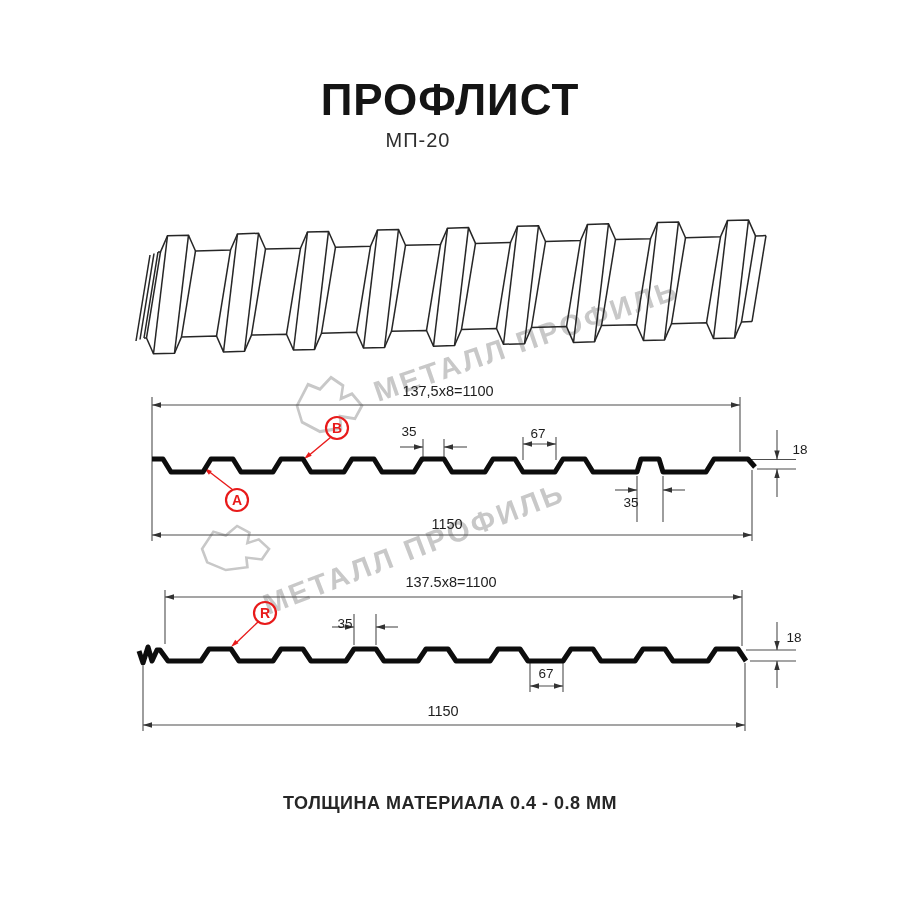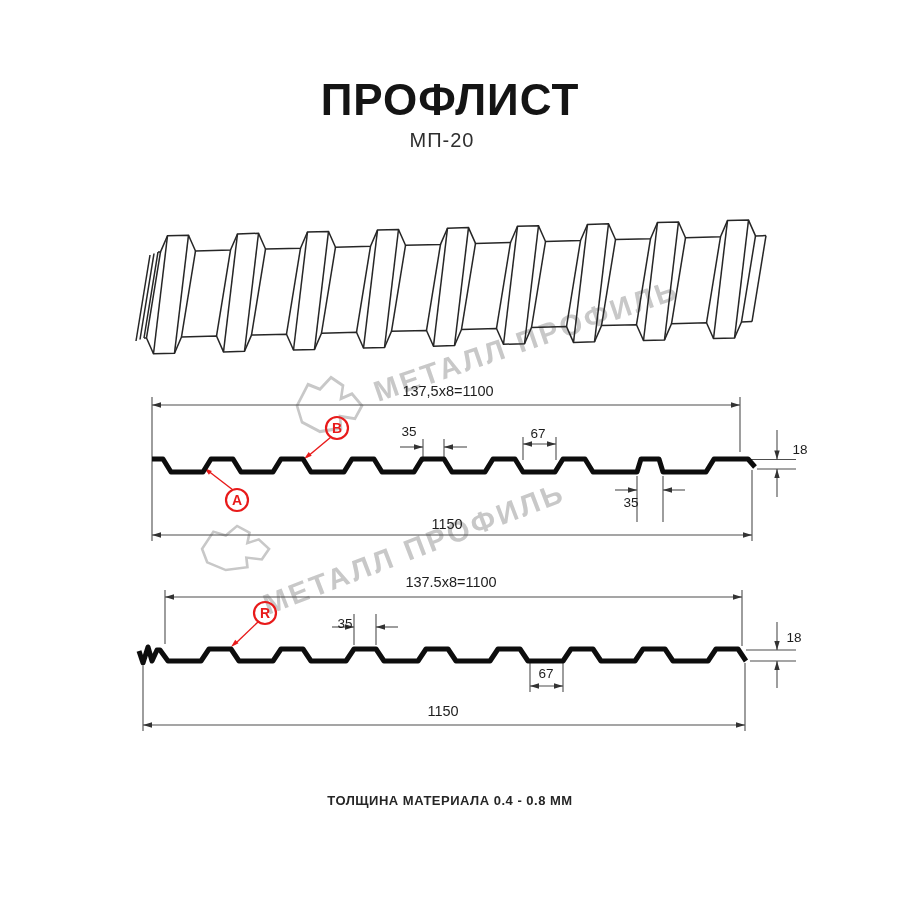--- a/index.html
+++ b/index.html
@@ -1,23 +1,23 @@
 <!DOCTYPE html>
 <html><head>
 <meta charset="utf-8">
 <style>
   html,body{margin:0;padding:0;background:#ffffff;}
   .canvas{position:relative;width:900px;height:900px;background:#fff;overflow:hidden;
           font-family:"Liberation Sans", sans-serif;border-radius:29px;}
   .title{position:absolute;top:80px;left:0;width:900px;text-align:center;
          font-size:44px;line-height:40px;font-weight:700;letter-spacing:1px;color:#141414;}
   .subtitle{position:absolute;top:129px;left:0;width:836px;text-align:center;
-         font-size:20px;font-weight:500;letter-spacing:1px;color:#2e2e2e;margin-left:24px;}
+         font-size:20px;font-weight:500;letter-spacing:1px;color:#2e2e2e;}
   .footer{position:absolute;top:793px;left:0;width:900px;text-align:center;
-         font-size:13px;font-weight:600;letter-spacing:.5px;color:#262626;}
+         font-size:18px;font-weight:600;letter-spacing:.5px;color:#262626;}
   svg{position:absolute;top:0;left:0;}
   .thin{stroke:#4d4d4d;stroke-width:1.1;fill:none;}
   .prof{stroke:#0d0d0d;stroke-width:5;fill:none;stroke-linejoin:round;stroke-linecap:butt;}
   .p3d{stroke:#262626;stroke-width:1.5;fill:none;stroke-linejoin:miter;}
   .arrowhead{fill:#333;stroke:none;}
   .red-stroke{stroke:#e81a1a;stroke-width:2.2;fill:none;}
   .red-line{stroke:#e81a1a;stroke-width:1.4;}
   .red-head{fill:#e81a1a;stroke:none;}
   .red-letter{fill:#e81a1a;font-weight:bold;font-size:14px;text-anchor:middle;}
   .dim-text{fill:#1d1d1d;font-size:13.5px;text-anchor:middle;}

